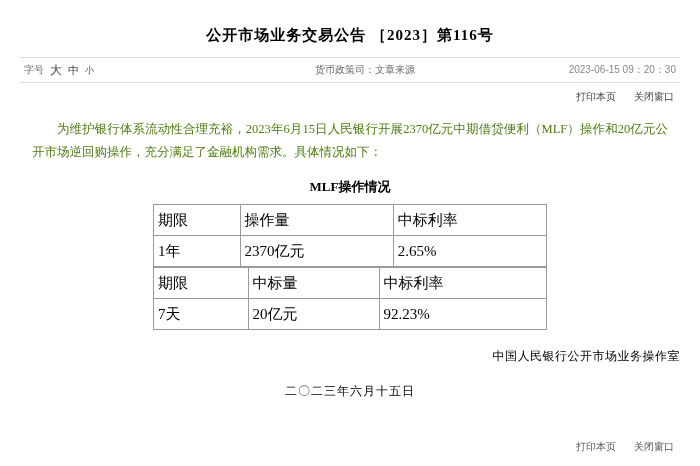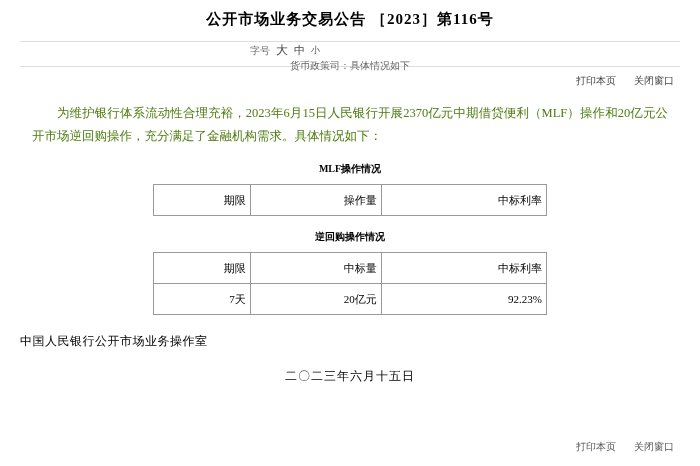--- a/index.html
+++ b/index.html
@@ -12,42 +12,41 @@
     background: #ffffff;
     font-family: "Liberation Sans", sans-serif;
     color: #000000;
     overflow: hidden;
   }
   .page {
     position: relative;
     width: 700px;
     height: 466px;
     box-sizing: border-box;
-    padding: 0 20px;
+    padding: 16px 20px;
   }
   .doc-title {
     text-align: center;
     font-size: 15px;
     font-weight: bold;
     font-family: "Liberation Serif", serif;
     letter-spacing: 1px;
     padding: 10px 0 12px 0;
     color: #000;
   }
   .meta-bar {
     border-top: 1px solid #dcdcdc;
     border-bottom: 1px solid #dcdcdc;
     height: 26px;
     display: flex;
     align-items: center;
     font-size: 10px;
     color: #666;
     padding: 0 4px;
     box-sizing: border-box;
-    flex-direction: column;
   }
   .meta-left {
     display: flex;
     align-items: center;
     gap: 6px;
     width: 200px;
   }
   .meta-left .fs-label { color: #666; }
   .fs-opt {
     color: #444;
@@ -84,45 +83,45 @@
     font-size: 12.5px;
     line-height: 1.85;
     font-family: "Liberation Serif", serif;
     text-align: justify;
     padding: 14px 12px 0 12px;
     text-indent: 2em;
     color: #4d7c0f;
   }
   .section-title {
     text-align: center;
-    font-size: 10px;
+    font-size: 13px;
     font-weight: bold;
     font-family: "Liberation Serif", serif;
     margin-top: 14px;
     margin-bottom: 8px;
   }
   table.data-table {
     border-collapse: collapse;
     margin: 0 auto;
     width: 394px;
     font-family: "Liberation Serif", serif;
   }
   table.data-table td {
     border: 1px solid #9a9a9a;
     height: 30px;
-    text-align: right;
-    font-size: 11px;
+    text-align: left;
+    font-size: 15px;
     color: #000;
     padding: 0 4px;
   }
   table.data-table tr.head td {
     font-weight: normal;
   }
   .signature {
-    text-align: left;
+    text-align: right;
     font-size: 12px;
     font-family: "Liberation Serif", serif;
     margin-top: 18px;
     letter-spacing: 0.5px;
   }
   .date-line {
     text-align: center;
     font-size: 12px;
     font-family: Liberation Serif, serif;
     margin-top: 18px;
@@ -147,43 +146,48 @@
   <div class="doc-title">公开市场业务交易公告 ［2023］第116号</div>
 
   <div class="meta-bar">
     <div class="meta-left">
       <span class="fs-label">字号</span>
       <span class="fs-opt big">大</span>
       <span class="fs-opt mid">中</span>
       <span class="fs-opt small">小</span>
     </div>
     <div class="meta-center">
-      <span>货币政策司：</span><span>具体情况如下</span>
+      <span>货币政策司：</span><span>文章来源</span>
     </div>
+    <div class="meta-right">2023-06-15 09：20：30</div>
   </div>
 
   <div class="action-bar">
     <span class="action">打印本页</span>
     <span class="action">关闭窗口</span>
   </div>
 
   <div class="body-text">为维护银行体系流动性合理充裕，2023年6月15日人民银行开展2370亿元中期借贷便利（MLF）操作和20亿元公开市场逆回购操作，充分满足了金融机构需求。具体情况如下：</div>
 
   <div class="section-title">MLF操作情况</div>
   <table class="data-table">
     <tbody>
       <tr class="head">
         <td>期限</td>
         <td>操作量</td>
         <td>中标利率</td>
       </tr>
+      <tr>
+        <td>1年</td>
+        <td>2370亿元</td>
+        <td>2.65%</td>
+      </tr>
     </tbody>
   </table>
 
-  <div class="section-title">逆回购操作情况</div>
   <table class="data-table">
     <tbody>
       <tr class="head">
         <td>期限</td>
         <td>中标量</td>
         <td>中标利率</td>
       </tr>
       <tr>
         <td>7天</td>
         <td>20亿元</td>

